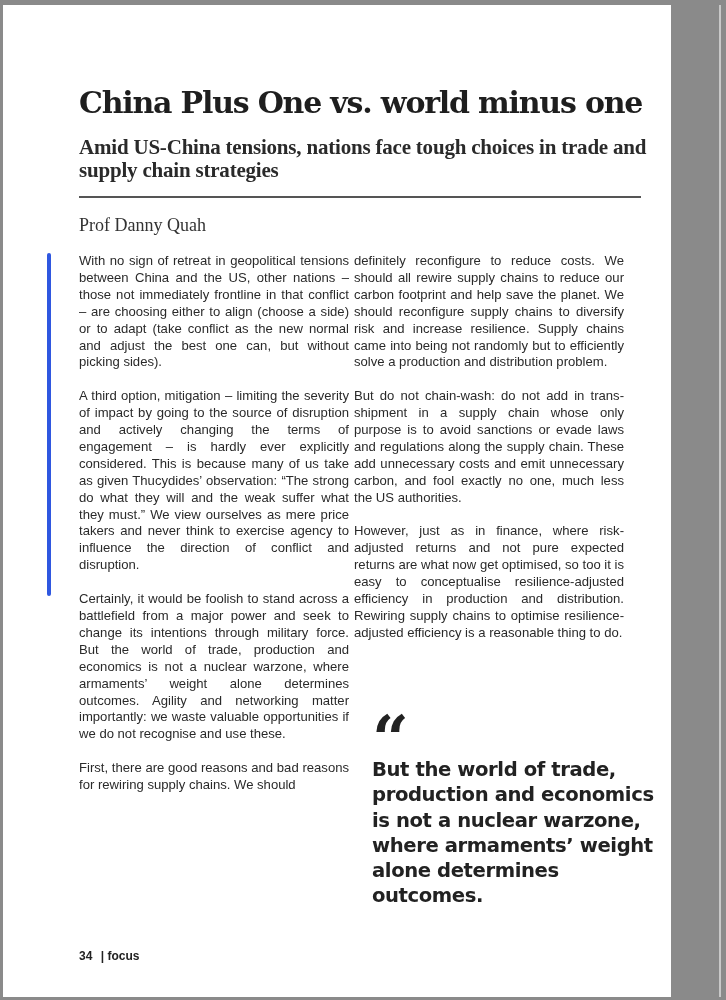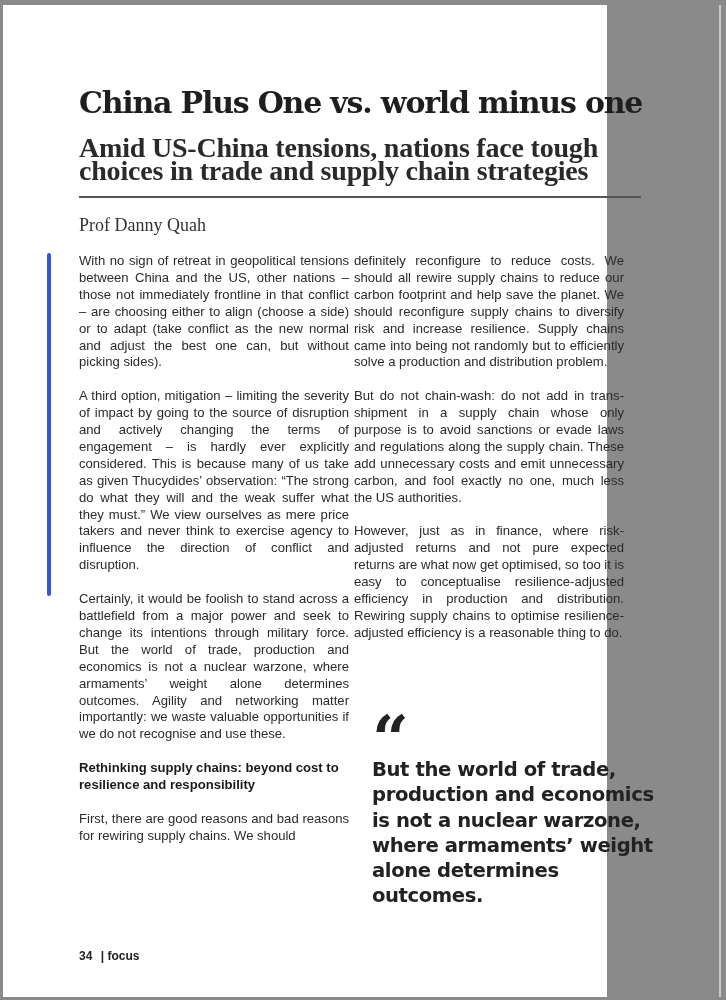--- a/index.html
+++ b/index.html
@@ -1,33 +1,33 @@
 <!DOCTYPE html>
 <html><head>
 <meta charset="utf-8">
 <style>
   * { box-sizing: border-box; margin: 0; padding: 0; }
   html, body { width: 726px; height: 1000px; overflow: hidden; background: #8a8a8a; }
   body { position: relative; }
   .page {
-    position: absolute; left: 3px; top: 5px; width: 604px; height: 992px;
+    position: absolute; left: 3px; top: 5px; width: 668px; height: 992px;
     background: #ffffff; color: #222222;
   }
   .page-edge {
     position: absolute; left: 719px; top: 5px; width: 2px; height: 992px; background: #c8c8c8;
   }
   .title {
     position: absolute; left: 76px; top: 80px; width: 600px;
     font-family: "DejaVu Serif", serif; font-weight: bold;
     font-size: 30px; letter-spacing: -1.2px; color: #1e1e1e; white-space: nowrap;
   }
   .subtitle {
     position: absolute; left: 76px; top: 131px; width: 570px;
     font-family: "Liberation Serif", serif; font-weight: bold;
-    font-size: 28px; line-height: 23px; color: #2a2a2a; letter-spacing: -0.2px;
+    font-size: 21px; line-height: 23px; color: #2a2a2a; letter-spacing: -0.2px;
   }
   .divider {
     position: absolute; left: 76px; top: 191px; width: 562px; height: 1.5px; background: #555;
   }
   .author {
     position: absolute; left: 76px; top: 210px;
     font-family: "Liberation Serif", serif; font-size: 18px; color: #333;
   }
   .accent-bar {
     position: absolute; left: 44px; top: 248px; width: 4px; height: 343px;
@@ -70,21 +70,20 @@
   <h2 class="subtitle">Amid US-China tensions, nations face tough choices in trade and supply chain strategies</h2>
   <div class="divider"></div>
   <div class="author">Prof Danny Quah</div>
 
   <div class="accent-bar"></div>
 
   <div class="col col-left">
     <p>With no sign of retreat in geopolitical tensions between China and the US, other nations – those not immediately frontline in that conflict – are choosing either to align (choose a side) or to adapt (take conflict as the new normal and adjust the best one can, but without picking sides).</p>
     <p>A third option, mitigation – limiting the severity of impact by going to the source of disruption and actively changing the terms of engagement – is hardly ever explicitly considered. This is because many of us take as given Thucydides’ observation: “The strong do what they will and the weak suffer what they must.” We view ourselves as mere price takers and never think to exercise agency to influence the direction of conflict and disruption.</p>
     <p>Certainly, it would be foolish to stand across a battlefield from a major power and seek to change its intentions through military force. But the world of trade, production and economics is not a nuclear warzone, where armaments’ weight alone determines outcomes. Agility and networking matter importantly: we waste valuable opportunities if we do not recognise and use these.</p>
-    <h3>Rethinking supply chains: beyond cost to resilience and responsibility</h3>
     <p>First, there are good reasons and bad reasons for rewiring supply chains. We should</p>
   </div>
 
   <div class="col col-right">
     <p>definitely reconfigure to reduce costs. We should all rewire supply chains to reduce our carbon footprint and help save the planet. We should reconfigure supply chains to diversify risk and increase resilience. Supply chains came into being not randomly but to efficiently solve a production and distribution problem.</p>
     <p>But do not chain-wash: do not add in trans-shipment in a supply chain whose only purpose is to avoid sanctions or evade laws and regulations along the supply chain. These add unnecessary costs and emit unnecessary carbon, and fool exactly no one, much less the US authorities.</p>
     <p>However, just as in finance, where risk-adjusted returns and not pure expected returns are what now get optimised, so too it is easy to conceptualise resilience-adjusted efficiency in production and distribution. Rewiring supply chains to optimise resilience-adjusted efficiency is a reasonable thing to do.</p>
   </div>
 
   <div class="pullquote">

